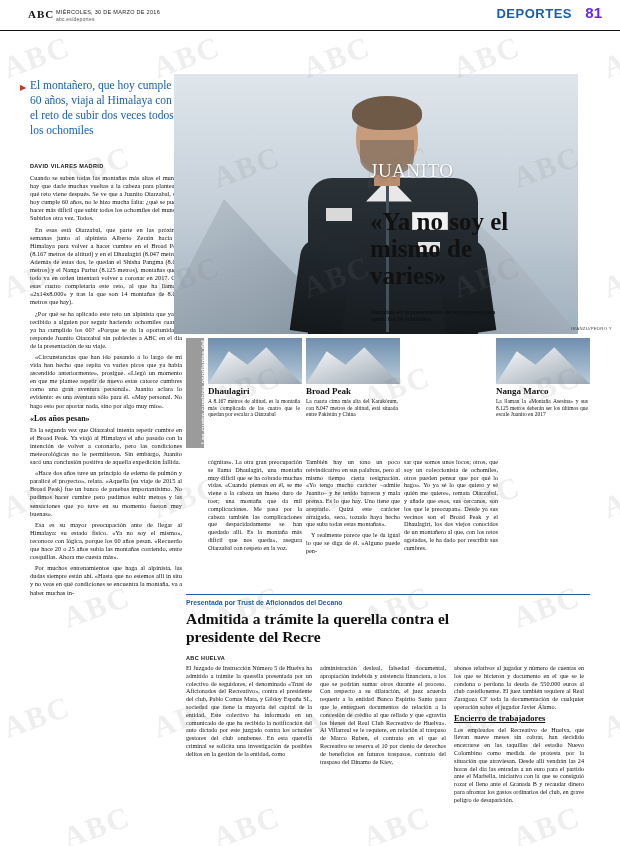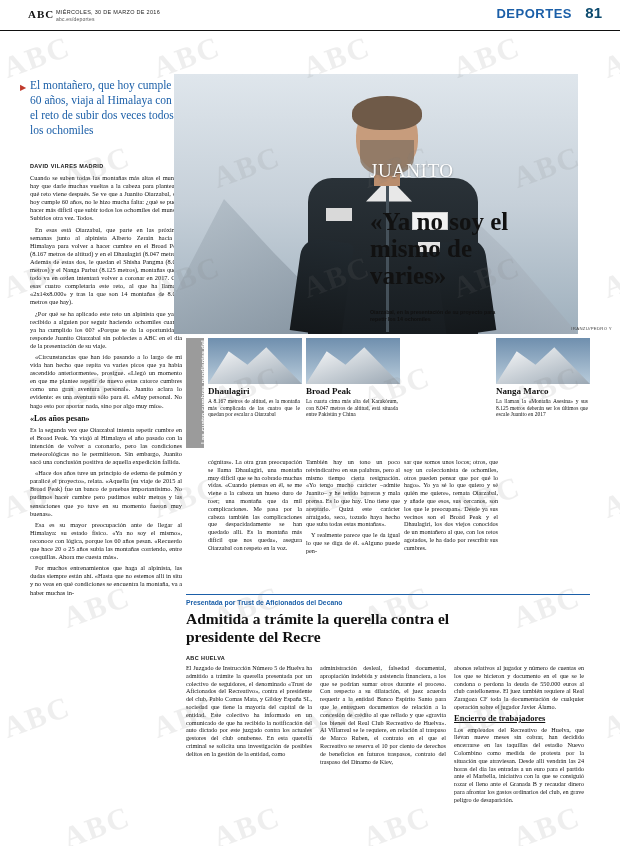--- a/index.html
+++ b/index.html
@@ -46,21 +46,21 @@
     font-size:5px;color:#555;letter-spacing:.2px;
   }
   .section-name{
     position:absolute;right:48px;top:6px;
     font-family:"Liberation Sans", sans-serif;
     font-weight:bold;font-size:13px;color:#1b5fa8;letter-spacing:.5px;
   }
   .page-number{
     position:absolute;right:18px;top:4px;
     font-family:"Liberation Sans", sans-serif;
-    font-weight:bold;font-size:15px;color:#0c4a6e;
+    font-weight:bold;font-size:15px;color:#6d28d9;
   }
 
   
   .kicker{
     position:absolute;left:30px;top:78px;width:150px;
     font-family:"Liberation Serif", serif;
     font-size:11.5px;line-height:15px;color:#1b5fa8;
   }
   .kicker .arrow{
     position:absolute;left:-10px;top:2px;

